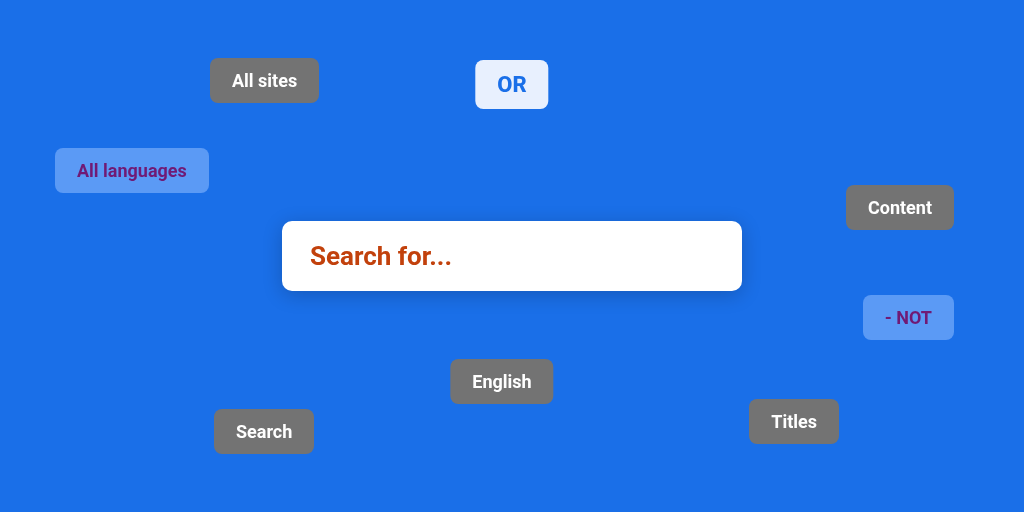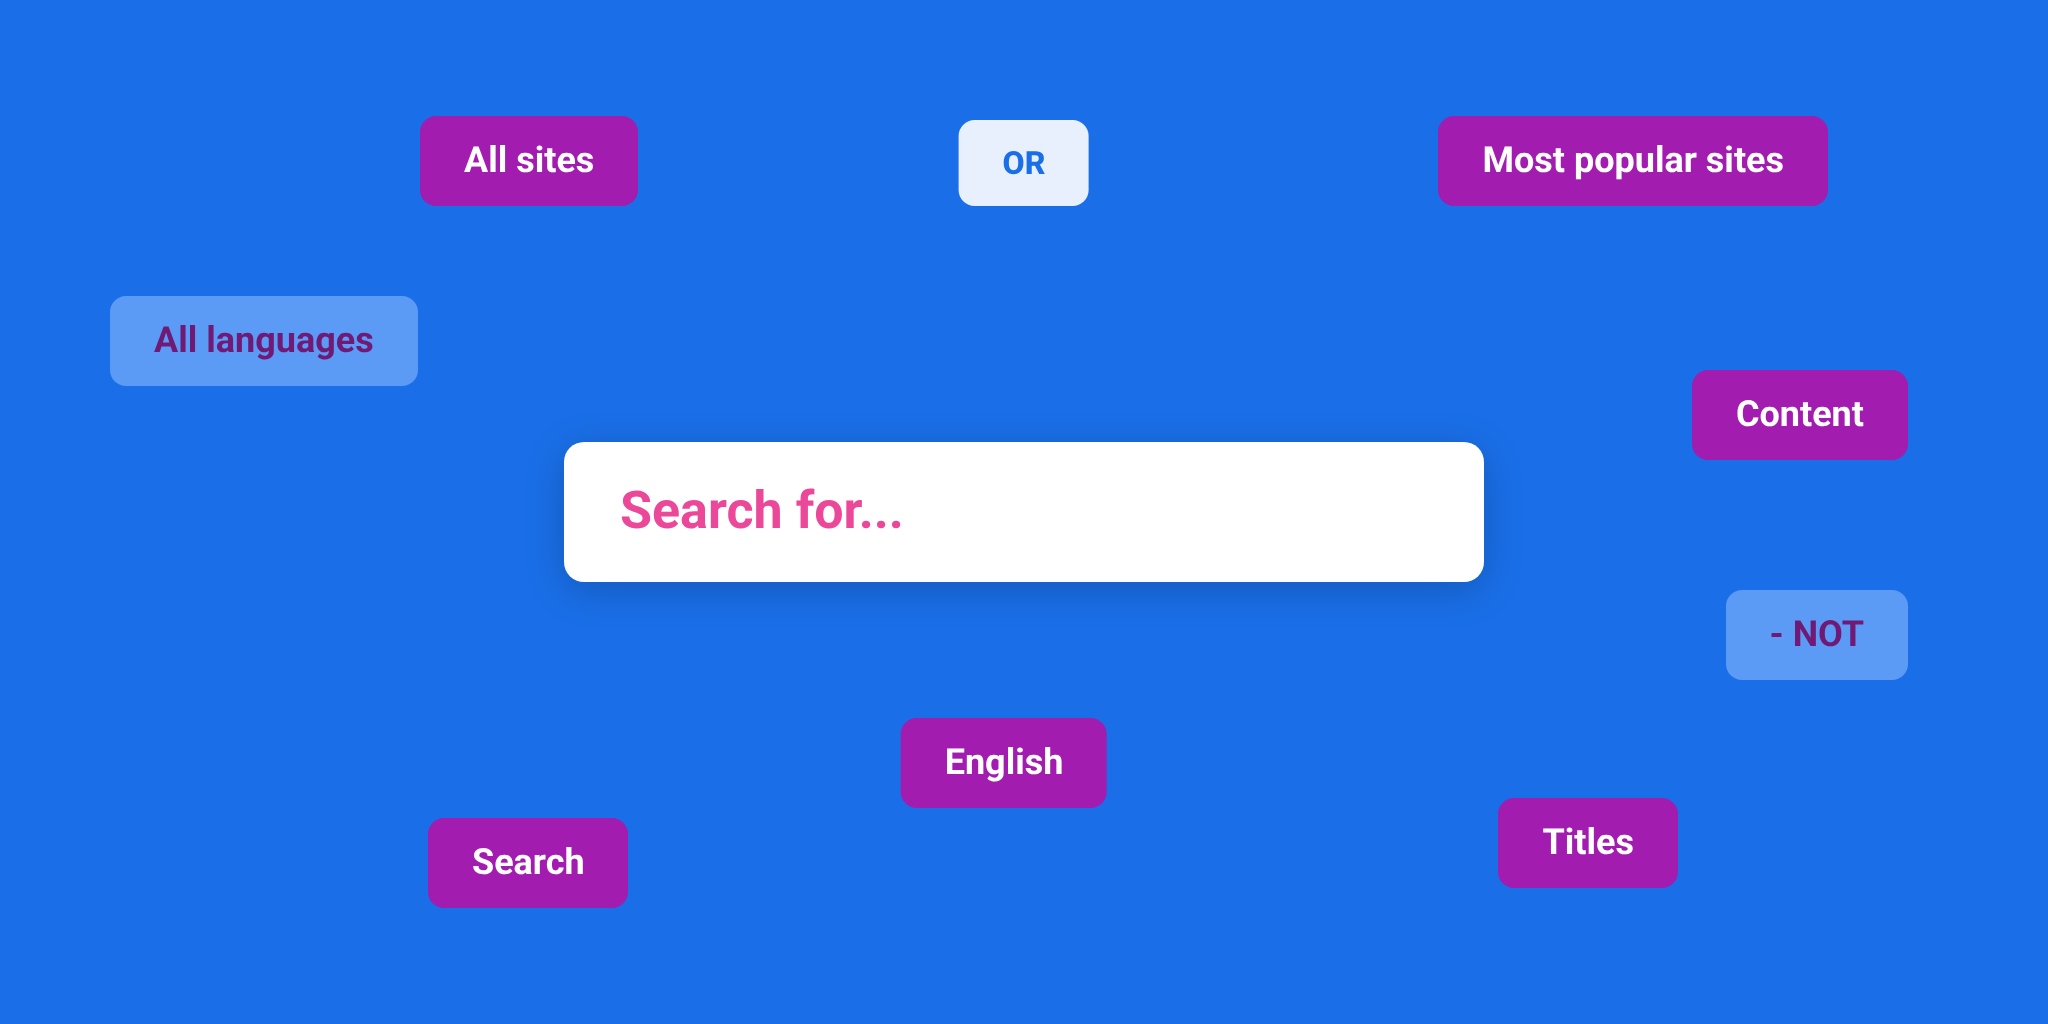--- a/index.html
+++ b/index.html
@@ -31,46 +31,46 @@
       border-radius: 10px;
       display: flex;
       align-items: center;
       padding: 0 28px;
       box-shadow: 0 4px 20px rgba(0,0,0,0.2);
     }
 
     .search-bar span {
       font-size: 26px;
       font-weight: 700;
-      color: #ec4899;
+      color: #c2410c;
     }
 
     
     .chip {
       position: absolute;
       border-radius: 8px;
       padding: 12px 22px;
       font-weight: 700;
       font-size: 18px;
       color: white;
     }
 
     .chip-dark {
-      background-color: #a21caf;
+      background-color: #737373;
     }
 
     .chip-light {
       background-color: #5b9af5;
       color: #701a75;
     }
 
     .chip-white {
       background-color: #e8f0fe;
       color: #1a6fe8;
-      font-size: 16px;
+      font-size: 22px;
       font-weight: 800;
     }
 
     
     .chip-or {
       top: 60px;
       left: 50%;
       transform: translateX(-50%);
     }
 
@@ -132,23 +132,20 @@
   </div>
 
   <div class="chip chip-white chip-or">
     <span>OR</span>
   </div>
 
   <div class="chip chip-dark chip-all-sites">
     <span>All sites</span>
   </div>
 
-  <div class="chip chip-dark chip-most-popular">
-    <span>Most popular sites</span>
-  </div>
 
   <div class="chip chip-light chip-all-languages">
     <span>All languages</span>
   </div>
 
   <div class="chip chip-dark chip-content">
     <span>Content</span>
   </div>
 
 

